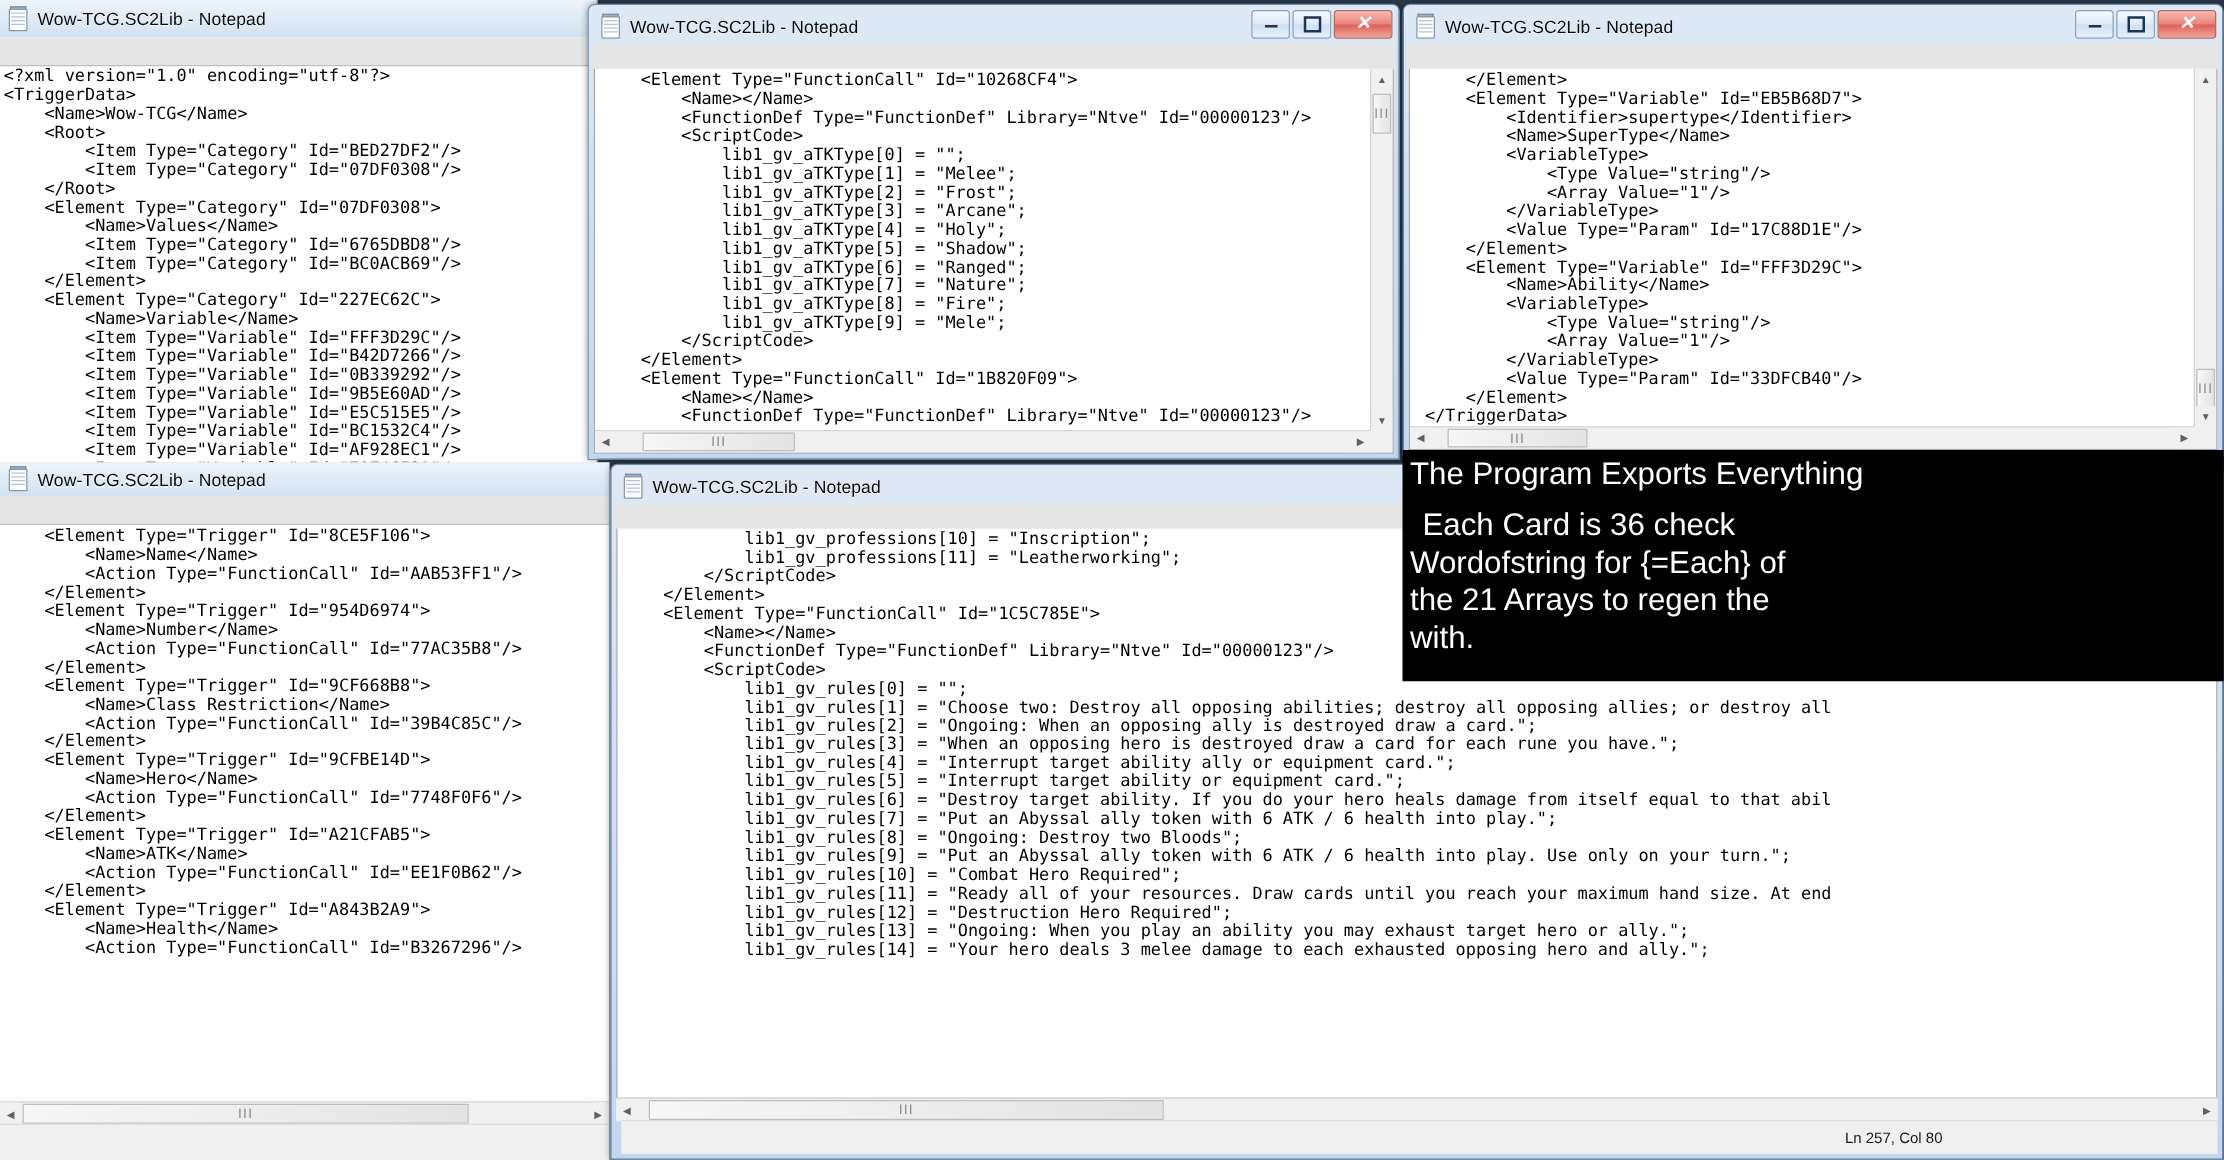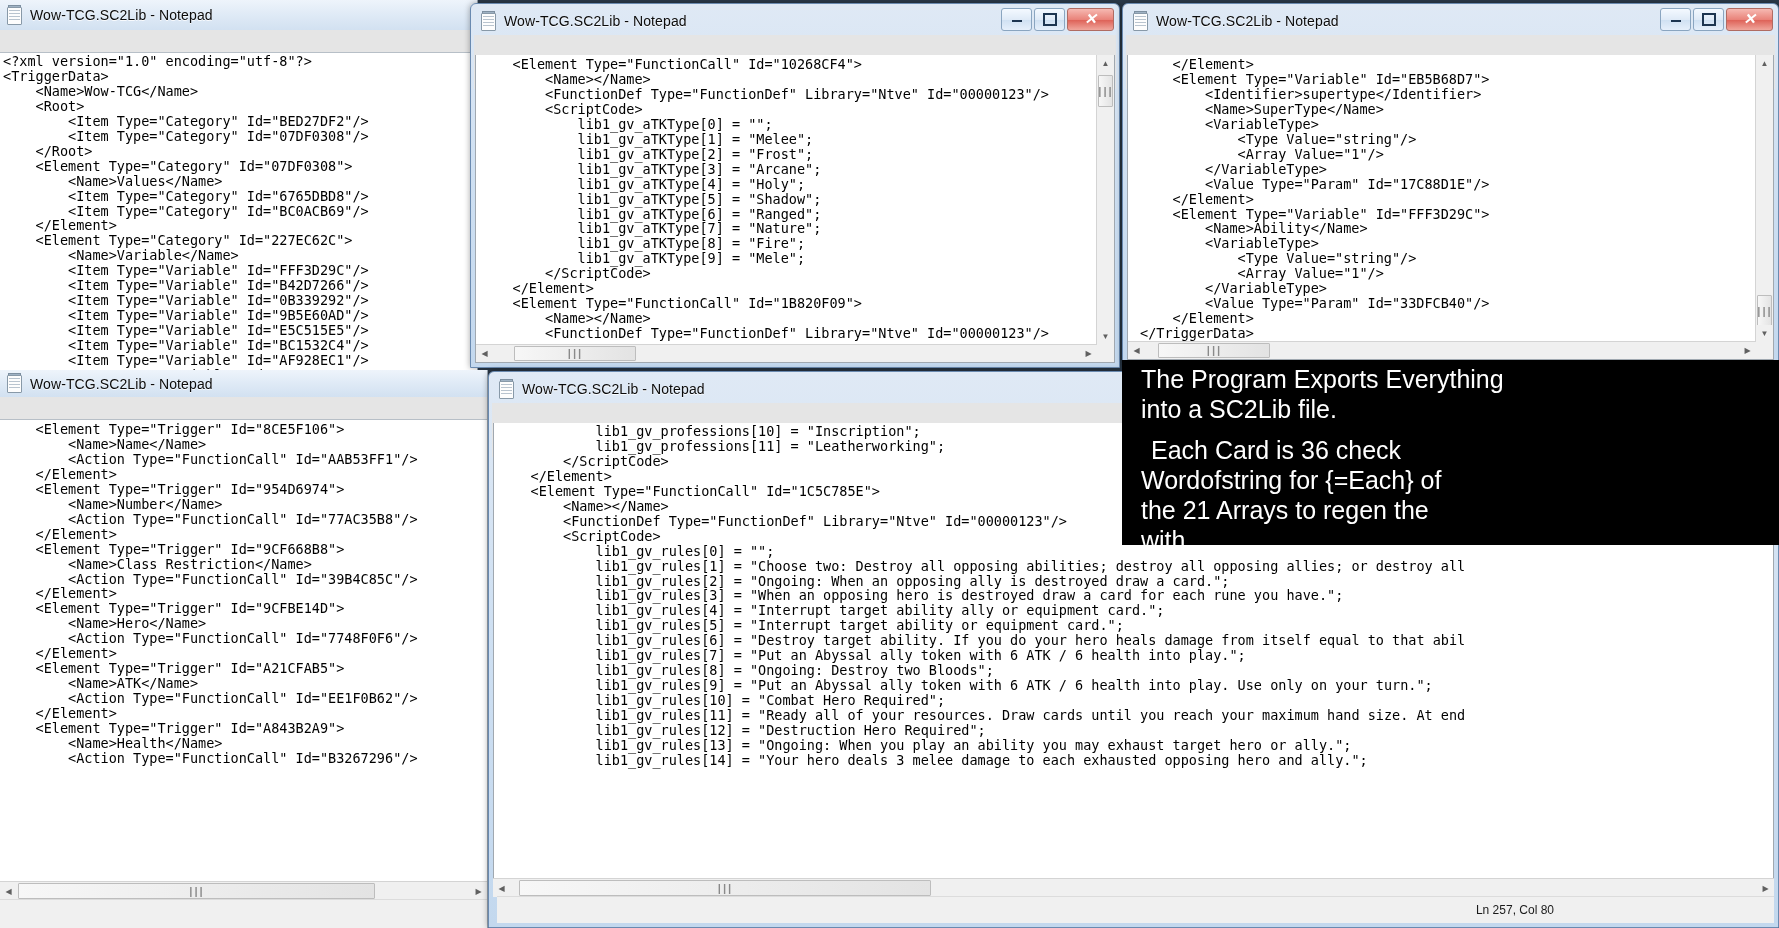--- a/index.html
+++ b/index.html
@@ -83,34 +83,34 @@
     background:#f0f0f0;border-top:1px solid #d4d4d4;
   }
   .sb-arrow{
     position:absolute;background:#f0f0f0;display:flex;align-items:center;justify-content:center;
     font-size:8px;color:#606060;
   }
   .sb-thumb{
     position:absolute;background:linear-gradient(90deg,#f7f7f7,#e3e3e3);
     border:1px solid #bdbdbd;border-radius:1px;
     display:flex;align-items:center;justify-content:center;
-    font-size:15px;color:#8a8a8a;letter-spacing:1px;
+    font-size:11px;color:#8a8a8a;letter-spacing:1px;
   }
   .statusbar{
     position:absolute;left:0;right:0;bottom:0;height:23px;
     background:#f0f0f0;border-top:1px solid #dcdcdc;
     display:flex;align-items:center;justify-content:flex-end;
     font-size:12px;color:#1a1a1a;padding-right:220px;
   }
   
   .overlay{
     position:absolute;background:#000;color:#fff;
     font-family:"Liberation Sans", sans-serif;
     font-size:25px;line-height:30px;
-    padding:4px 6px 8px 19px;box-sizing:border-box;overflow:hidden;
+    padding:4px 6px 8px 6px;box-sizing:border-box;overflow:hidden;
   }
   .overlay p{margin:0;}
   .overlay p.indent{text-indent:10px;}
   .overlay .gap{height:11px;}
 </style>
 </head>
 <body>
 
 <div class="win" style="left:0;top:0;width:478px;height:370px;background:#fff;border-right:1px solid #9aa6b2;">
   <div class="titlebar" style="background:linear-gradient(180deg,#eef4fb 0%,#dfeaf6 50%,#d2e1f1 100%);height:30px;">
@@ -369,19 +369,18 @@
     <div class="sb-thumb" style="top:1px;bottom:1px;left:26px;width:410px;">III</div>
     <div class="sb-arrow" style="top:0;bottom:0;right:0;width:17px;">▶</div>
   </div>
   <div class="statusbar" style="left:8px;right:4px;bottom:4px;height:26px;">
     <span>Ln 257, Col 80</span>
   </div>
 </div>
 
 <div class="overlay" style="left:1122px;top:360px;width:657px;height:185px;">
   <p>The Program Exports Everything</p>
-  <p>into a SC2Lib file.</p>
   <div class="gap"></div>
   <p class="indent">Each Card is 36 check</p>
   <p>Wordofstring for {=Each} of</p>
   <p>the 21 Arrays to regen the</p>
   <p>with.</p>
 </div>
 
 </body></html>

